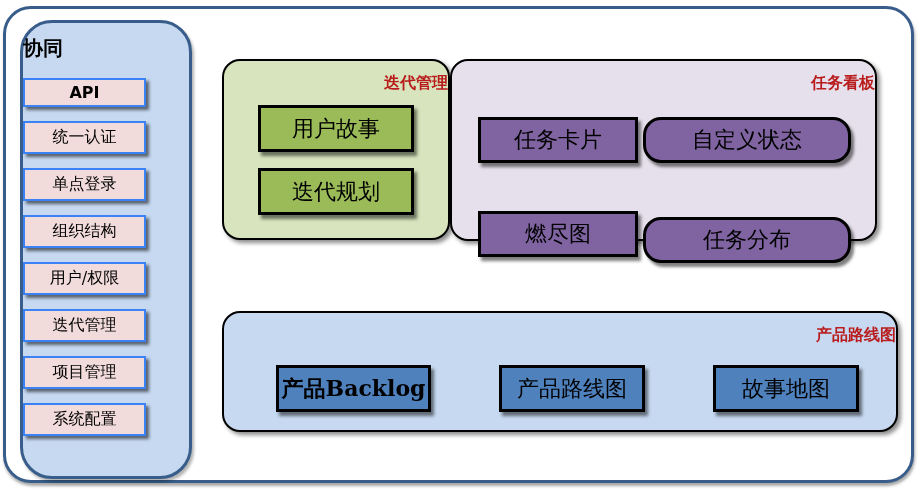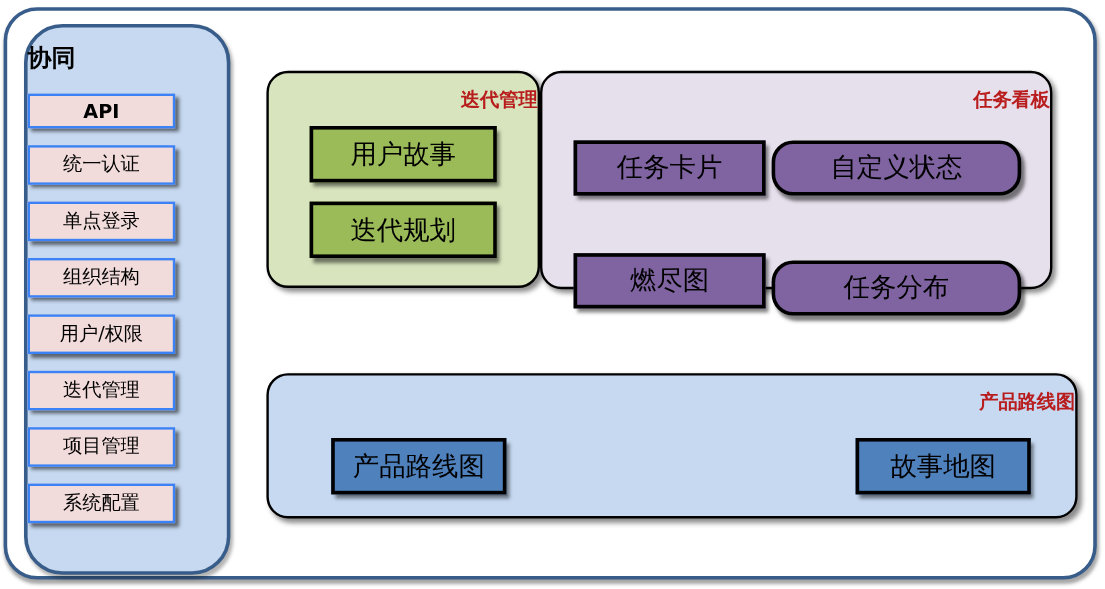--- a/index.html
+++ b/index.html
@@ -197,18 +197,19 @@
     </div>
     <div class="purple-row purple-row-2">
       <div class="card card-purple w-narrow">燃尽图</div>
       <div class="card card-purple w-wide shift-down">任务分布</div>
     </div>
   </div>
 
   <div class="panel panel-blue">
     <div class="panel-title">产品路线图</div>
     <div class="blue-items">
+      <div class="card card-blue w-backlog">产品Backlog</div>
       <div class="card card-blue w-road">产品路线图</div>
       <div class="card card-blue w-story">故事地图</div>
     </div>
   </div>
 
 </div>
 
 </body></html>

